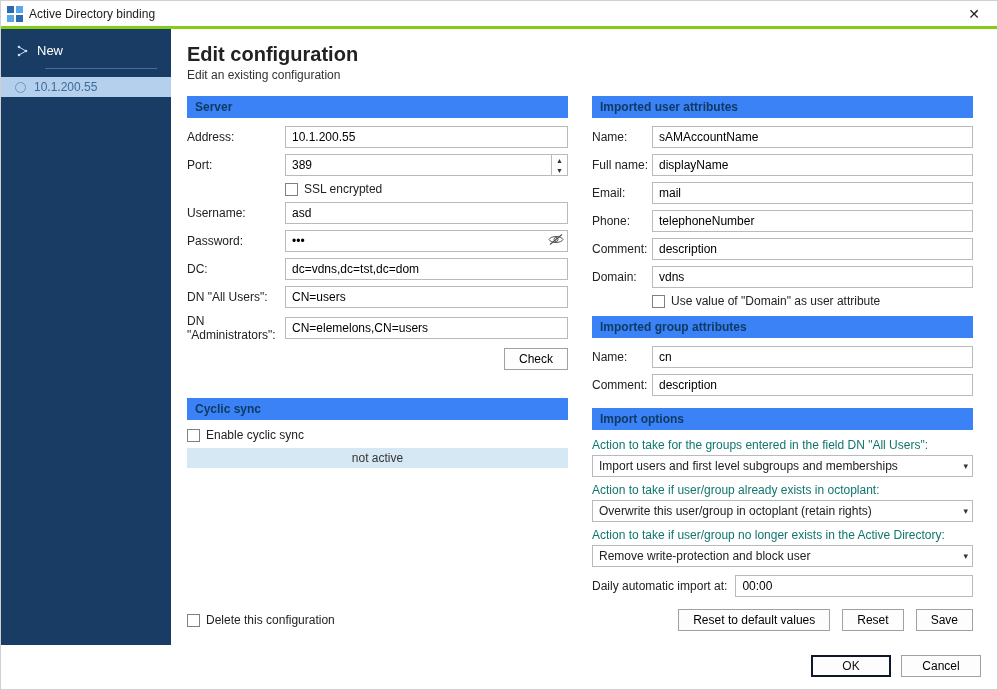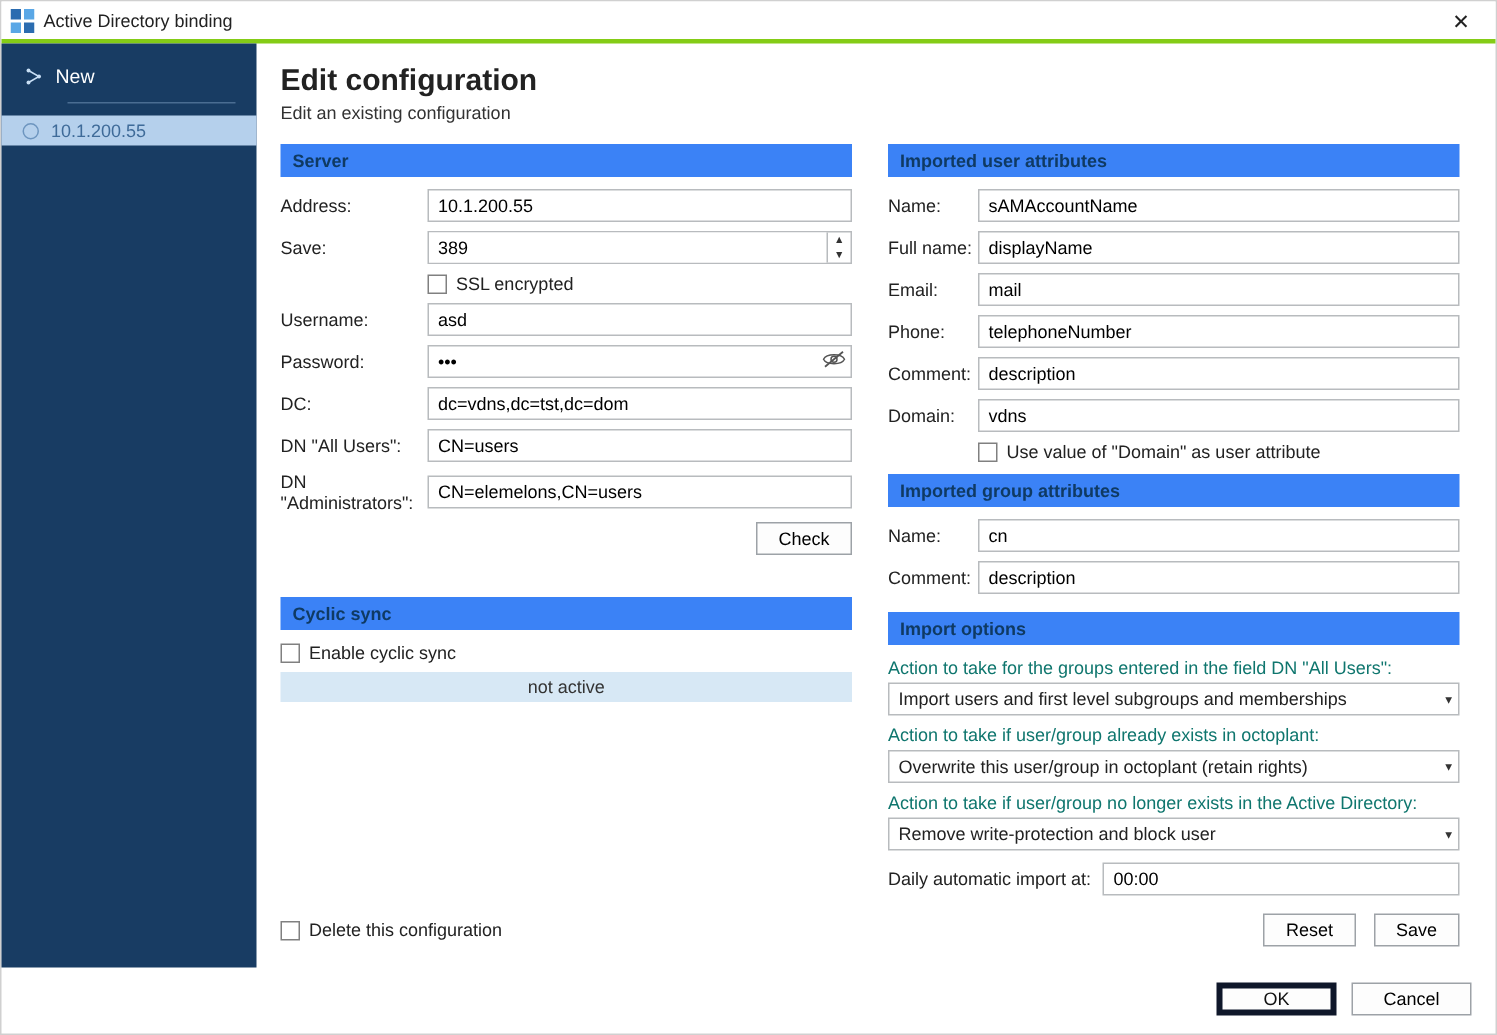--- a/index.html
+++ b/index.html
@@ -32,21 +32,21 @@
   .input-hl { border-bottom:2px solid #1e66c8; }
   .spin { display:flex; align-items:center; padding:0; }
   .spin input { flex:1; border:none; height:100%; padding:0 6px; font-size:12px; outline:none; }
   .spin .arrows { width:16px; height:100%; border-left:1px solid #b8bbbe; display:flex; flex-direction:column; cursor:default; }
   .spin .arrows span { flex:1; display:flex; align-items:center; justify-content:center; font-size:7px; line-height:1; color:#333; }
   .pwd-wrap { position:relative; }
   .pwd-wrap .eye { position:absolute; right:4px; top:50%; transform:translateY(-50%); color:#555; cursor:default; }
   .checkbox { display:flex; align-items:flex-end; gap:6px; font-size:12px; }
   .checkbox .box { width:13px; height:13px; border:1px solid #808080; background:#fff; cursor:default; }
   .btn { height:22px; padding:0 14px; border:1px solid #9da2a7; background:#fdfdfd; font-size:12px; cursor:default; display:inline-flex; align-items:center; justify-content:center; min-width:56px; }
-  .btn.primary { border:4px solid #0f172a; color:#111; }
+  .btn.primary { border:2px solid #0f172a; color:#111; }
   .right-align { display:flex; justify-content:flex-end; }
   .status-bar { background:#d7e8f5; text-align:center; padding:3px 0; font-size:12px; color:#333; margin-top:4px; }
   .select { display:flex; align-items:center; justify-content:space-between; padding:0 4px 0 6px; cursor:default; }
   .select .caret { font-size:9px; color:#333; }
   .help-text { font-size:12px; color:#0f766e; margin:6px 0 3px 0; }
   .footer { display:flex; justify-content:flex-end; gap:10px; padding:10px 16px 12px 0; }
   .row-btns { display:flex; justify-content:flex-end; gap:12px; margin-top:6px; align-items:center; }
   .row-btns .left-check { margin-right:auto; }
 </style>
 </head>
@@ -94,21 +94,21 @@
 
         <div class="col left">
           <div class="section-header">Server</div>
 
           <div class="field">
             <div class="lbl">Address:</div>
             <div class="ctrl"><input type="text" value="10.1.200.55" style=""></div>
           </div>
 
           <div class="field">
-            <div class="lbl">Save:</div>
+            <div class="lbl">Port:</div>
             <div class="ctrl">
               <div class="spin">
                 <input type="text" value="389" style="">
                 <div class="arrows">
                     <span>▲</span>
                     <span>▼</span>
                   </div>
               </div>
             </div>
           </div>
@@ -244,20 +244,21 @@
             <div class="ctrl"><input type="text" value="00:00" style=""></div>
           </div>
         </div>
       </div>
 
       <div class="row-btns">
         <label class="checkbox left-check">
           <span class="box"></span>
           <span>Delete this configuration</span>
         </label>
+        <button class="btn">Reset to default values</button>
         <button class="btn">Reset</button>
         <button class="btn">Save</button>
       </div>
     </div>
   </div>
 
   <div class="footer">
     <button class="btn primary" style="min-width:80px;">OK</button>
     <button class="btn" style="min-width:80px;">Cancel</button>
   </div>

